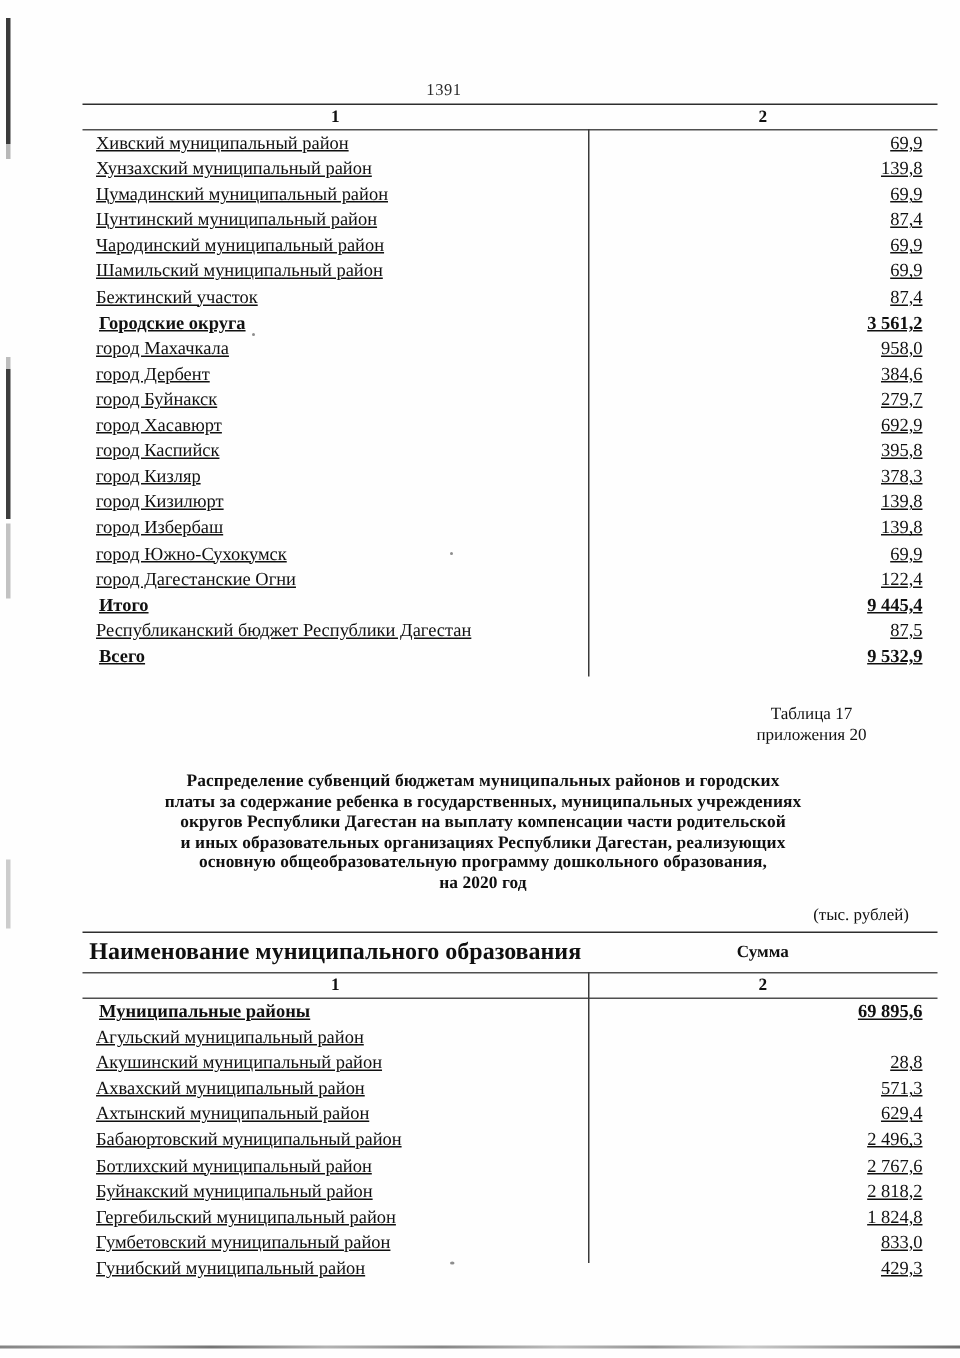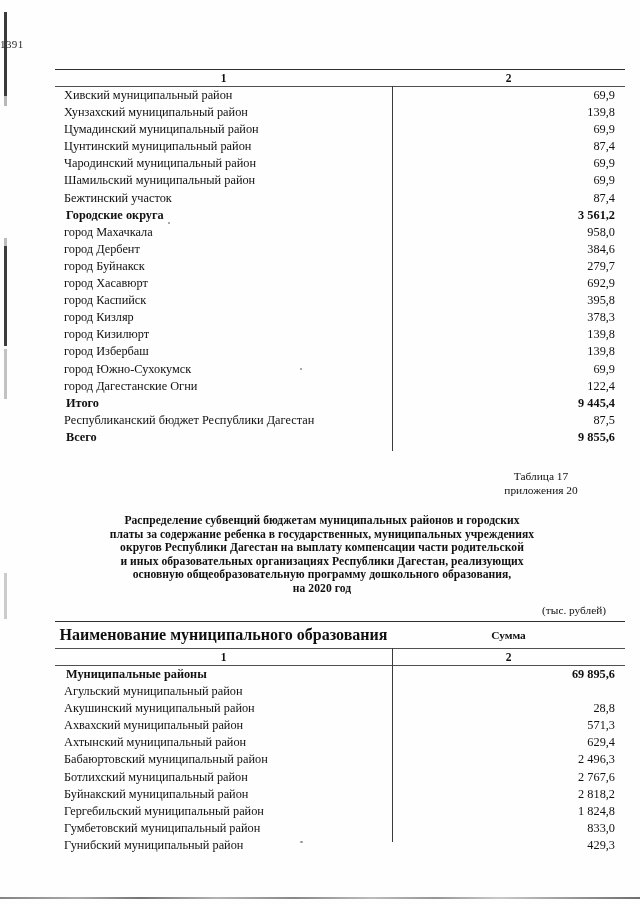--- a/index.html
+++ b/index.html
@@ -43,23 +43,23 @@
   }
   .speck {
     position: absolute;
     background: #8d8d8d;
     border-radius: 50%;
   }
 
   
   .folio {
     position: absolute;
-    left: 0; top: 38px;
+    left: 0; top: 54px;
     width: 592px;
-    text-align: left;
+    text-align: center;
     font-size: 11px;
     letter-spacing: .4px;
     color: #2b2b2b;
   }
 
   
   .doc-table {
     position: absolute;
     left: 55px;
     width: 570px;
@@ -67,20 +67,21 @@
   .rule {
     height: 0;
     border-top: 1px solid #2e2e2e;
   }
   .rule.soft { border-top-color: #4f4f4f; }
 
   .trow {
     display: flex;
     align-items: baseline;
     height: 17.1px;
+    text-decoration: underline;
   }
   .trow .c-name {
     width: 337px;
     box-sizing: border-box;
     padding-left: 9px;
     font-size: 12.3px;
     line-height: 17.1px;
     white-space: nowrap;
   }
   .trow .c-val {
@@ -272,21 +273,21 @@
         <div class="trow bold">
           <div class="c-name">Итого</div>
           <div class="c-val">9 445,4</div>
         </div>
         <div class="trow">
           <div class="c-name">Республиканский бюджет Республики Дагестан</div>
           <div class="c-val">87,5</div>
         </div>
         <div class="trow bold">
           <div class="c-name">Всего</div>
-          <div class="c-val">9 855,6</div>
+          <div class="c-val">9 532,9</div>
         </div>
       </div>
     <div class="col-divider" id="t1-div" style="top: 17px; height: 365.1px;"></div>
   </div>
 
   <div class="table-ref">
     <div>Таблица 17</div>
     <div>приложения 20</div>
   </div>
 

